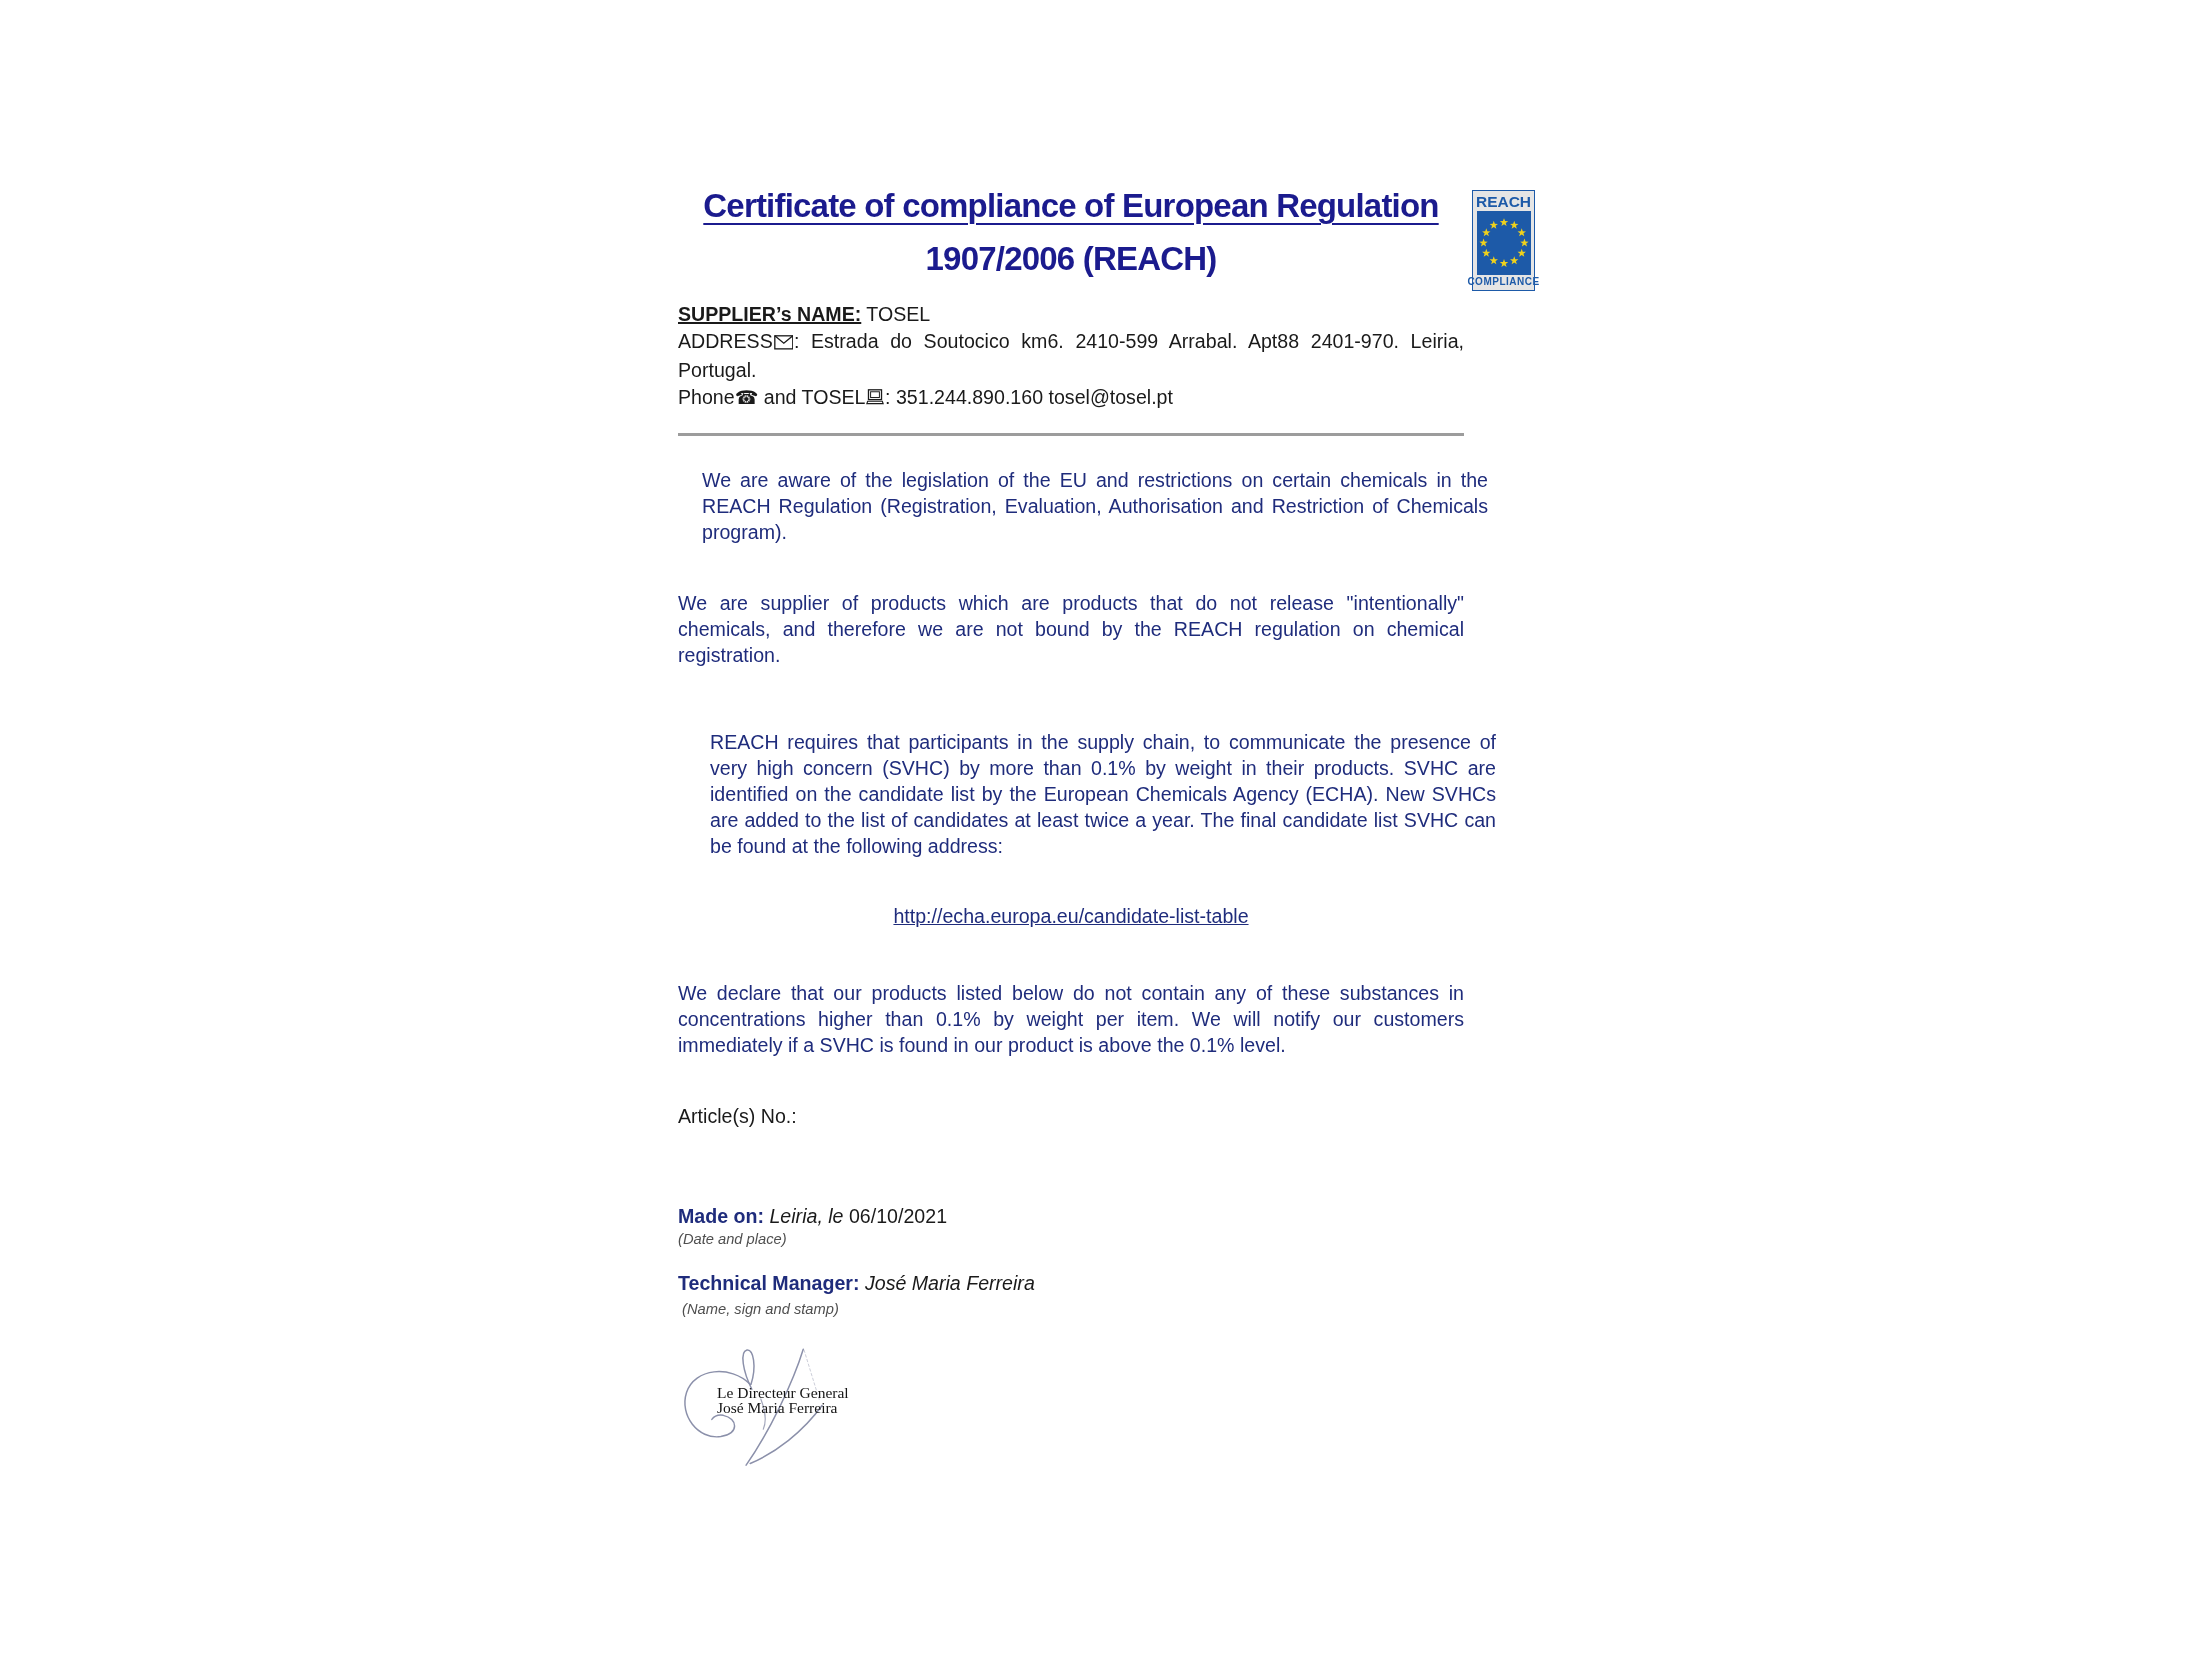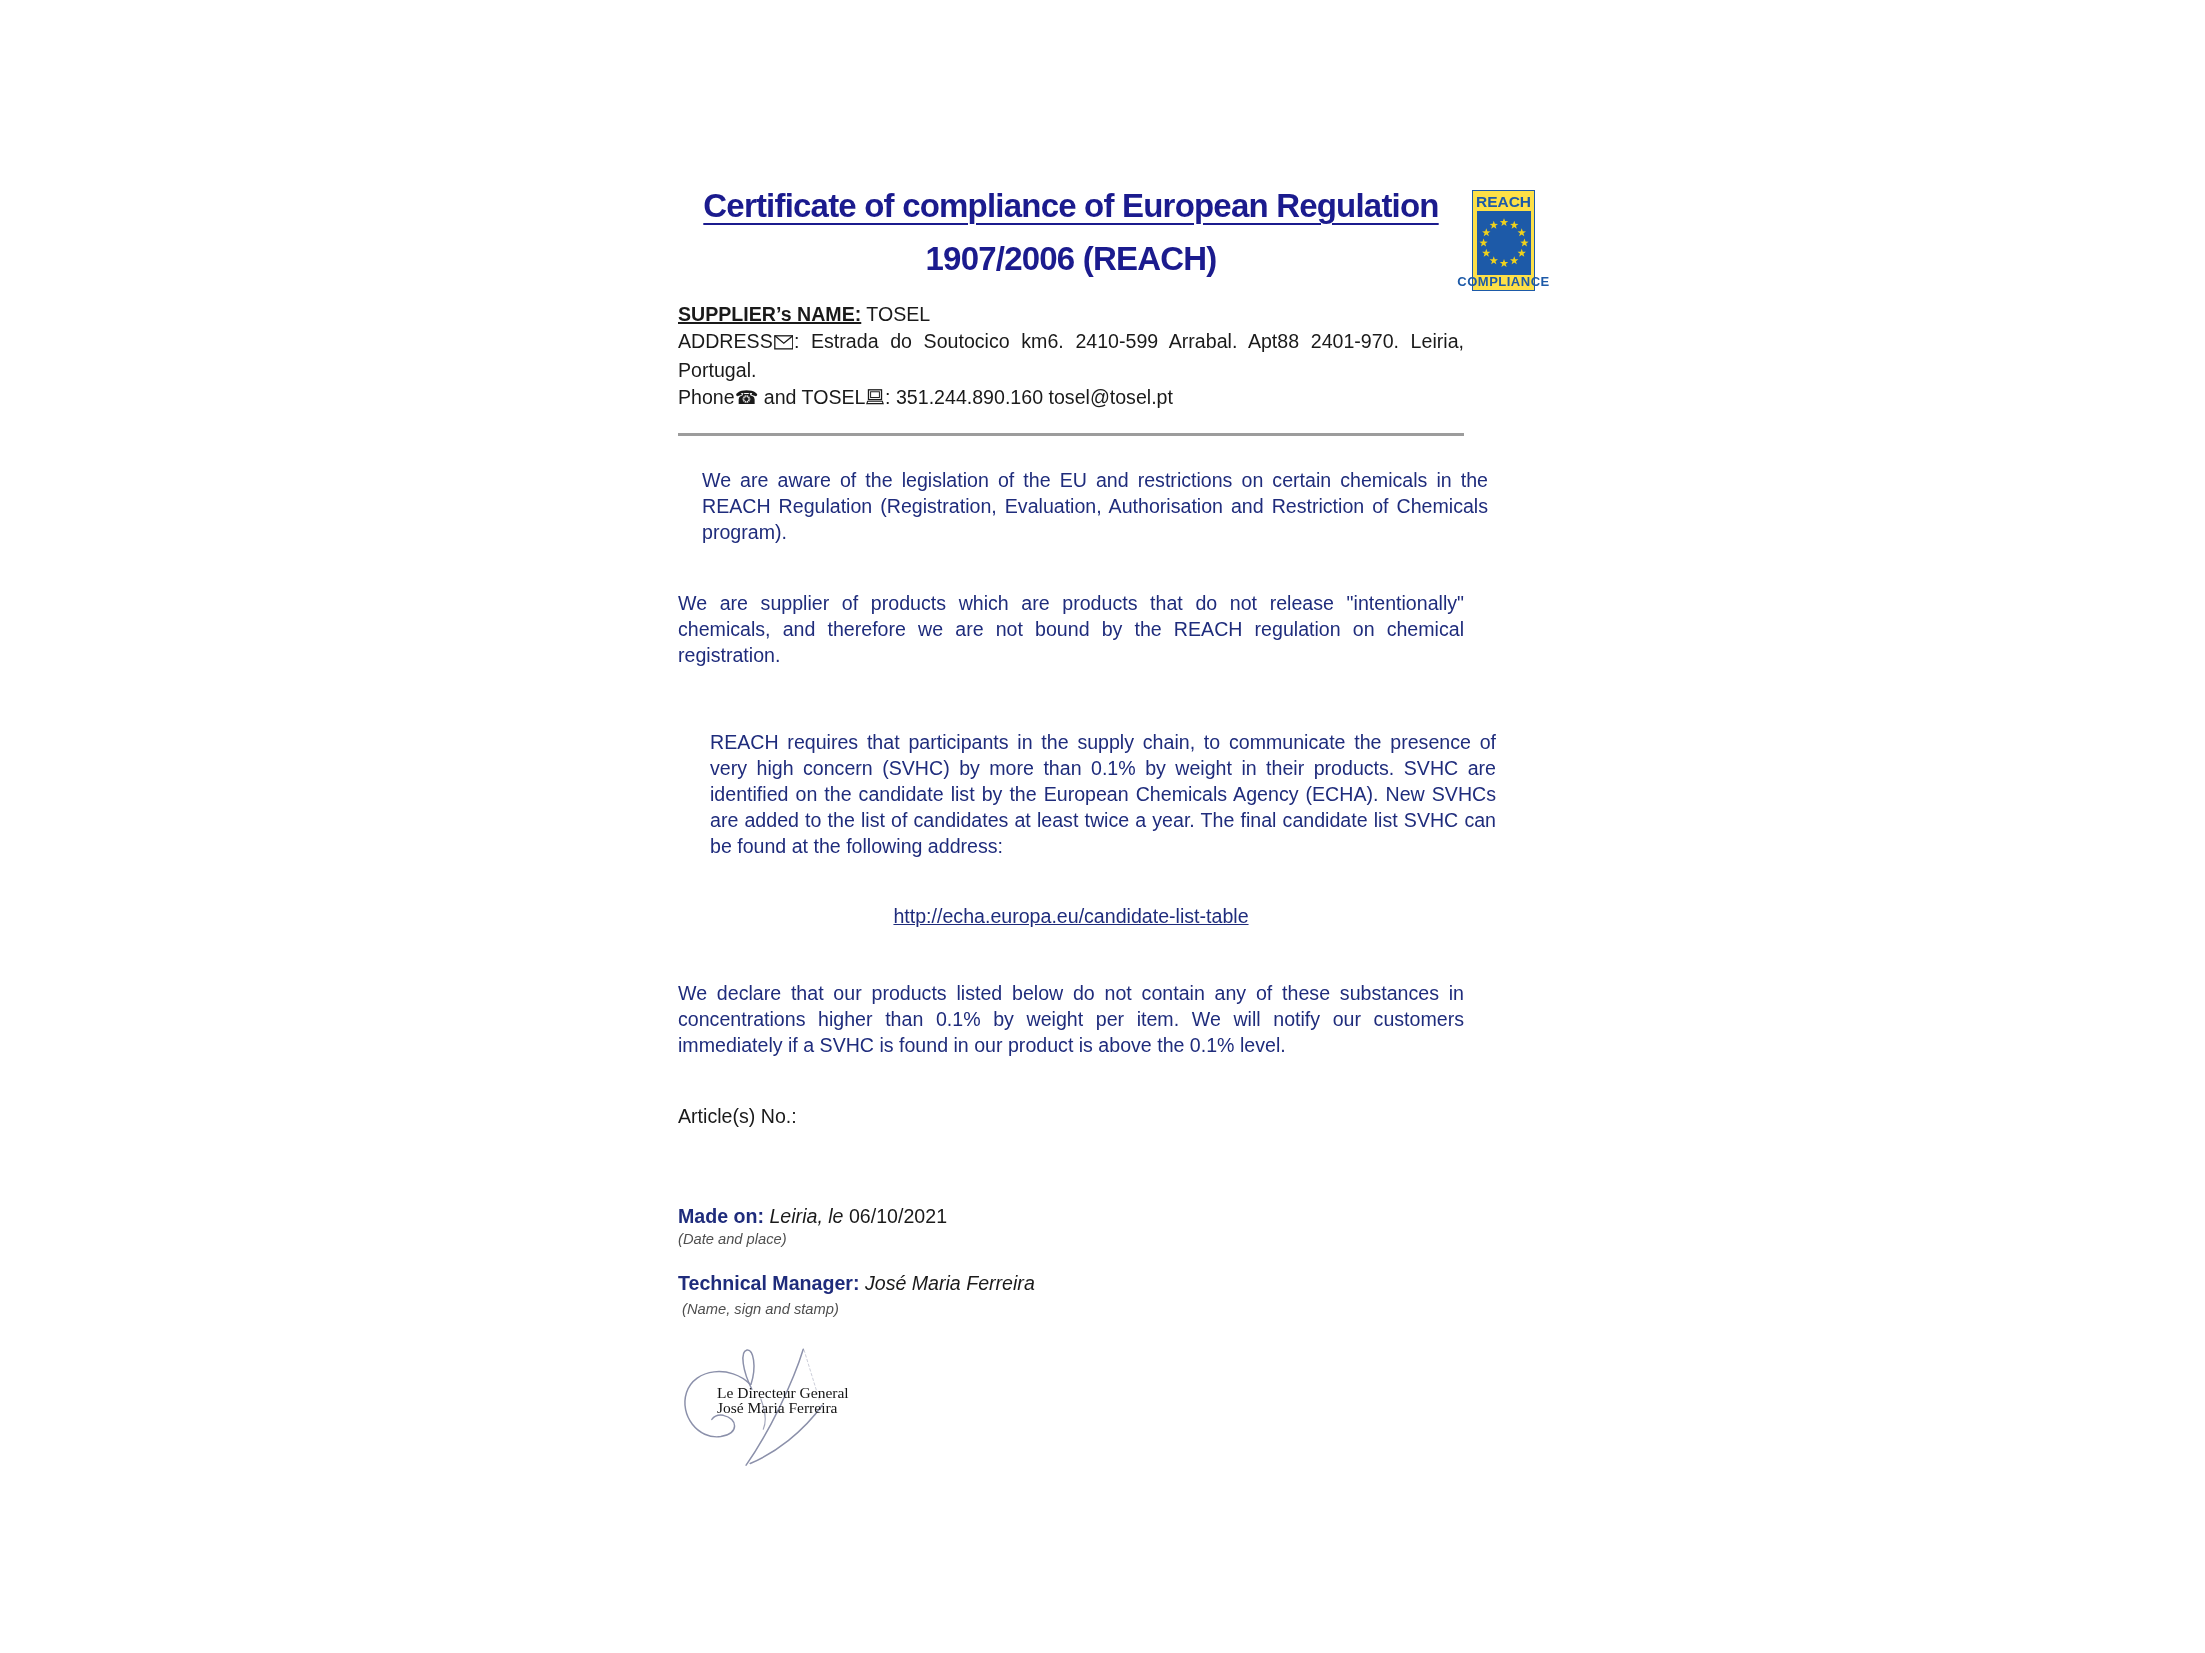--- a/index.html
+++ b/index.html
@@ -14,26 +14,26 @@
   .title { position:absolute; left:678px; top:183px; width:786px; text-align:center;
            color:var(--title_navy); font-weight:bold; line-height:46px; }
   .title .t1 span {
     font-size:33px; letter-spacing:-0.8px;
     text-decoration:underline; text-decoration-thickness:2.4px; text-underline-offset:5.7px;
   }
   .title .t2 { font-size:33px; letter-spacing:-0.8px; }
 
   
   .logo { position:absolute; left:1472px; top:190px; width:63px; height:101px;
-          border:1.6px solid var(--logo_blue); background:#fde047;
+          border:1.6px solid var(--logo_blue); background:#e5e5e5;
           display:flex; flex-direction:column; align-items:center; padding:1.6px 0; }
   .logo-reach { color:var(--logo_blue); font-weight:bold; font-size:15.5px; letter-spacing:0px; line-height:18px; }
   .logo-flag { width:54px; height:64px; background:var(--logo_blue); }
   .logo-flag svg { display:block; width:54px; height:64px; }
-  .logo-compliance { color:var(--logo_blue); font-weight:bold; font-size:13px; letter-spacing:0.5px; line-height:13px; }
+  .logo-compliance { color:var(--logo_blue); font-weight:bold; font-size:10px; letter-spacing:0.5px; line-height:13px; }
 
   
   .supplier { position:absolute; left:678px; top:301px; width:786px;
               font-size:19.6px; line-height:27px; color:var(--ink); }
   .supplier p.just { text-align:justify; }
   .lbl-bu { font-weight:bold; text-decoration:underline; text-decoration-thickness:1.6px; }
   .inline-icon { display:inline-block; vertical-align:-1.6px; margin:0 0.8px; }
   .phone-glyph { font-family:"DejaVu Sans", sans-serif; font-size:19px; }
 
   

